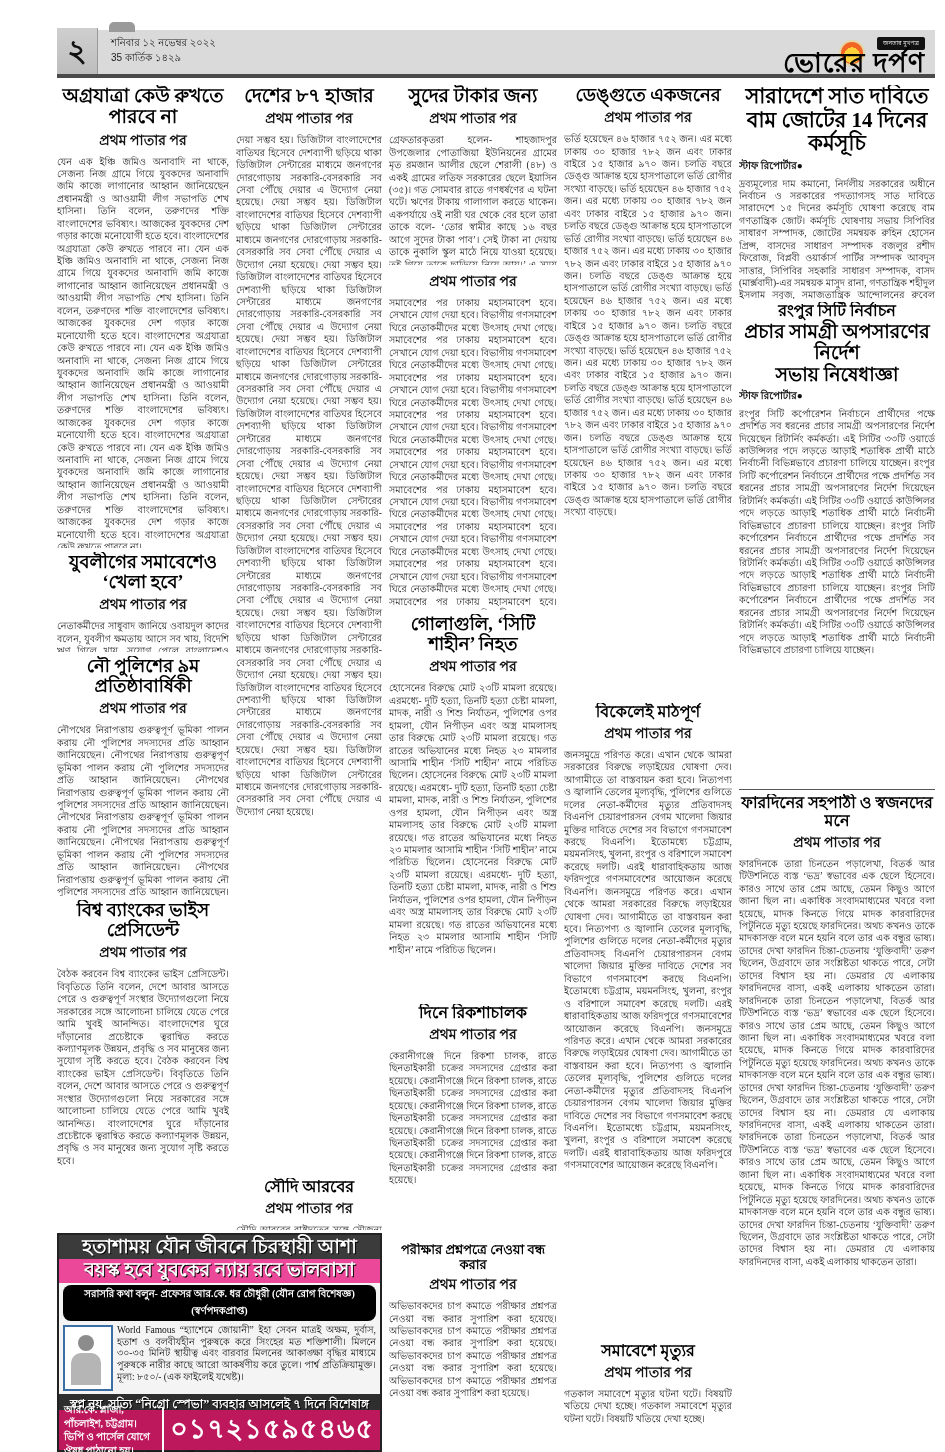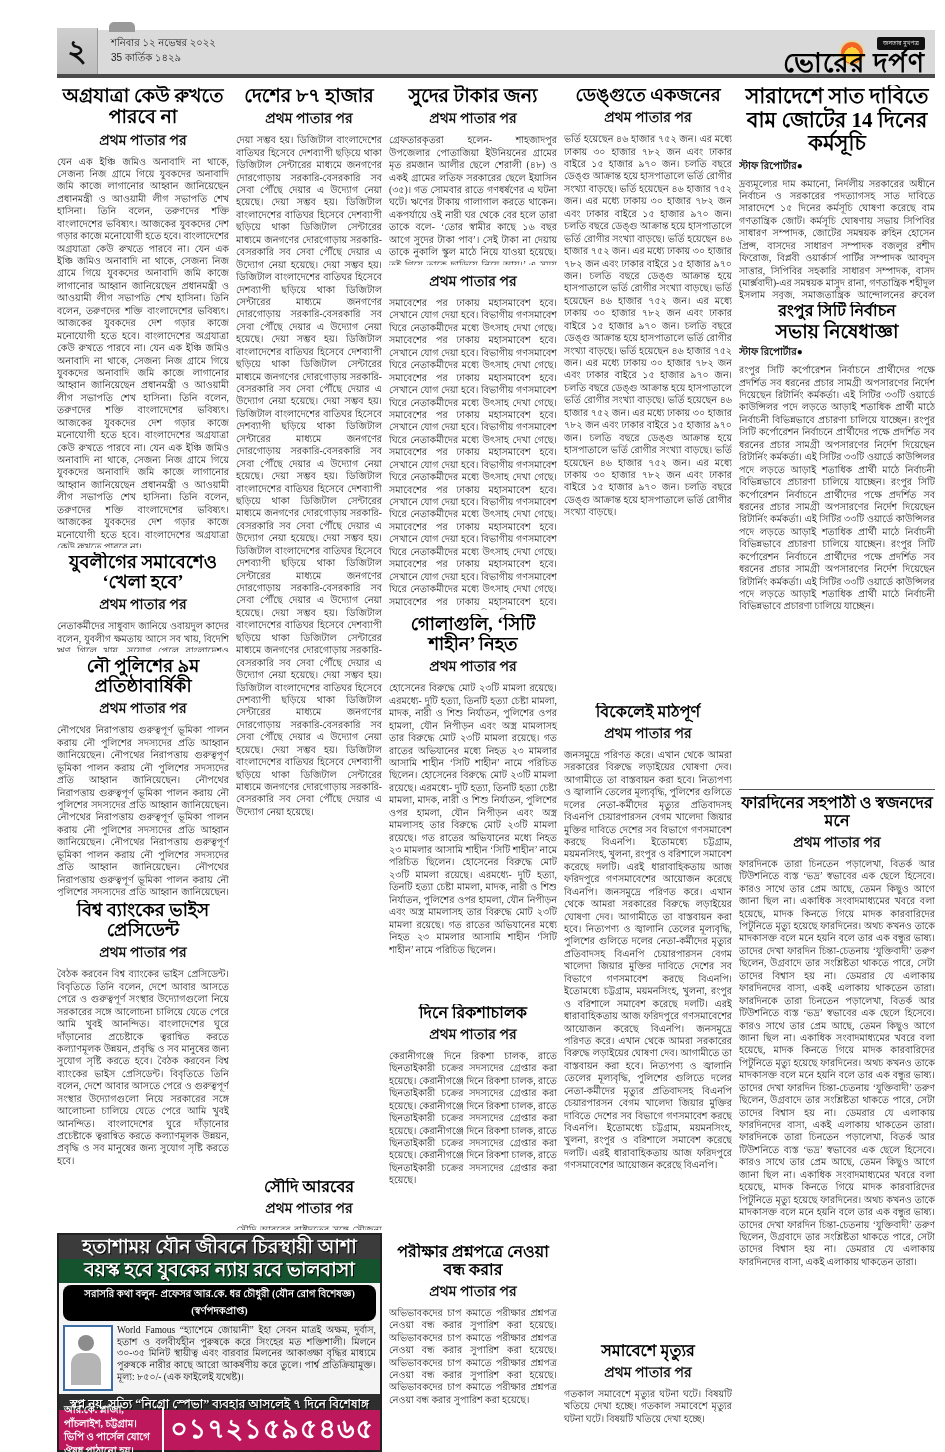--- a/index.html
+++ b/index.html
@@ -19,31 +19,31 @@
             font-size:6px;padding:1px 6px;border-radius:2px;margin-bottom:0;}
   .logo-text{position:relative;font-size:27px;font-weight:800;letter-spacing:1px;line-height:1;color:#000;}
   .sun{position:absolute;left:58px;top:-8px;width:22px;height:22px;border-radius:50%;
        background:radial-gradient(circle at 50% 60%,#ffd23a 0 45%,#f26522 46% 100%);
        box-shadow:0 0 0 2px rgba(255,210,58,.35);z-index:0;}
   .logo-text span.word{position:relative;z-index:1;}
   
   .article{position:absolute;overflow:hidden;}
   .hl{margin:0 0 1px 0;text-align:center;font-weight:bold;color:#000;line-height:1.12;}
   .hl21{font-size:21px;} .hl19{font-size:19px;} .hl18{font-size:18px;}
-  .hl16{font-size:16px;} .hl15{font-size:16px;}
+  .hl16{font-size:16px;} .hl15{font-size:13px;}
   .kicker{text-align:center;font-size:14px;font-weight:bold;margin:1px 0 3px 0;}
   .byline{font-size:10px;font-weight:bold;margin:2px 0 3px 0;}
   .body{margin:0;font-size:9.5px;line-height:1.31;text-align:justify;color:#1c1c1c;}
   .rule{position:absolute;background:#555;height:1px;}
   
   .ad{position:absolute;left:57px;top:1233px;width:325px;height:219px;border:2px solid #222;
       box-sizing:border-box;background:#f4f4f4;font-family:Liberation Serif, serif;}
   .ad-h1{background:#3b3b3b;color:#fff;text-align:center;font-weight:800;font-size:19px;
          line-height:1.15;padding:1px 2px;text-shadow:1px 1px 0 #000;}
-  .ad-h2{background:#14532d;color:#fff;text-align:center;font-weight:800;font-size:19px;
+  .ad-h2{background:#ec4899;color:#fff;text-align:center;font-weight:800;font-size:19px;
          line-height:1.15;padding:0 2px 2px 2px;text-shadow:1px 1px 0 #000;}
   .ad-consult{background:#000;color:#fff;font-size:10px;font-weight:bold;text-align:center;
               border-radius:8px;margin:2px 4px;padding:1px 2px;}
   .ad-mid{position:relative;display:flex;padding:2px 4px;}
   .ad-photo{flex:0 0 46px;height:62px;background:#fff;border:2px solid #3a6ea5;margin-right:4px;position:relative;}
   .ad-photo .head{position:absolute;left:13px;top:8px;width:16px;height:16px;border-radius:50%;background:#8c8c8c;}
   .ad-photo .torso{position:absolute;left:6px;top:26px;width:30px;height:32px;border-radius:10px 10px 0 0;background:#b5b5b5;}
   .ad-p{font-size:9.5px;line-height:1.25;text-align:justify;color:#111;}
   .ad-banner2{background:#2e2e2e;color:#fff;text-align:center;font-weight:800;font-size:12px;
               padding:1px 2px;margin:1px 0;text-shadow:1px 1px 0 #000;}
@@ -161,20 +161,21 @@
   </div>
 
   <div class="article" style="left:739px;top:85px;width:196px;height:214px">
     <h2 class="hl hl21">সারাদেশে সাত দাবিতে বাম জোটের 14 দিনের কর্মসূচি</h2>
     <div class="byline">স্টাফ রিপোর্টার●</div>
     <p class="body">দ্রব্যমূল্যের দাম কমানো, নির্দলীয় সরকারের অধীনে নির্বাচন ও সরকারের পদত্যাগসহ সাত দাবিতে সারাদেশে ১৫ দিনের কর্মসূচি ঘোষণা করেছে বাম গণতান্ত্রিক জোট। কর্মসূচি ঘোষণায় সভায় সিপিবির সাধারণ সম্পাদক, জোটের সমন্বয়ক রুহিন হোসেন প্রিন্স, বাসদের সাধারণ সম্পাদক বজলুর রশীদ ফিরোজ, বিপ্লবী ওয়ার্কার্স পার্টির সম্পাদক আবদুস সাত্তার, সিপিবির সহকারি সাধারণ সম্পাদক, বাসদ (মার্ক্সবাদী)-এর সমন্বয়ক মাসুদ রানা, গণতান্ত্রিক শহীদুল ইসলাম সবুজ, সমাজতান্ত্রিক আন্দোলনের রুবেল উপস্থিত ছিলেন।</p>
   </div>
 
   <div class="article" style="left:739px;top:302px;width:196px;height:483px">
     <h2 class="hl hl16">রংপুর সিটি নির্বাচন</h2>
+    <h2 class="hl hl19">প্রচার সামগ্রী অপসারণের নির্দেশ</h2>
     <h2 class="hl hl19">সভায় নিষেধাজ্ঞা</h2>
     <div class="byline">স্টাফ রিপোর্টার●</div>
     <p class="body">রংপুর সিটি কর্পোরেশন নির্বাচনে প্রার্থীদের পক্ষে প্রদর্শিত সব ধরনের প্রচার সামগ্রী অপসারণের নির্দেশ দিয়েছেন রিটার্নিং কর্মকর্তা। এই সিটির ৩৩টি ওয়ার্ডে কাউন্সিলর পদে লড়তে আড়াই শতাধিক প্রার্থী মাঠে নির্বাচনী বিভিন্নভাবে প্রচারণা চালিয়ে যাচ্ছেন। রংপুর সিটি কর্পোরেশন নির্বাচনে প্রার্থীদের পক্ষে প্রদর্শিত সব ধরনের প্রচার সামগ্রী অপসারণের নির্দেশ দিয়েছেন রিটার্নিং কর্মকর্তা। এই সিটির ৩৩টি ওয়ার্ডে কাউন্সিলর পদে লড়তে আড়াই শতাধিক প্রার্থী মাঠে নির্বাচনী বিভিন্নভাবে প্রচারণা চালিয়ে যাচ্ছেন। রংপুর সিটি কর্পোরেশন নির্বাচনে প্রার্থীদের পক্ষে প্রদর্শিত সব ধরনের প্রচার সামগ্রী অপসারণের নির্দেশ দিয়েছেন রিটার্নিং কর্মকর্তা। এই সিটির ৩৩টি ওয়ার্ডে কাউন্সিলর পদে লড়তে আড়াই শতাধিক প্রার্থী মাঠে নির্বাচনী বিভিন্নভাবে প্রচারণা চালিয়ে যাচ্ছেন। রংপুর সিটি কর্পোরেশন নির্বাচনে প্রার্থীদের পক্ষে প্রদর্শিত সব ধরনের প্রচার সামগ্রী অপসারণের নির্দেশ দিয়েছেন রিটার্নিং কর্মকর্তা। এই সিটির ৩৩টি ওয়ার্ডে কাউন্সিলর পদে লড়তে আড়াই শতাধিক প্রার্থী মাঠে নির্বাচনী বিভিন্নভাবে প্রচারণা চালিয়ে যাচ্ছেন।</p>
   </div>
 
   <div class="rule" style="left:739px;top:789px;width:196px"></div>
 
   <div class="article" style="left:739px;top:794px;width:196px;height:658px">
     <h2 class="hl hl16">ফারদিনের সহপাঠী ও স্বজনদের মনে</h2>
     <div class="kicker">প্রথম পাতার পর</div>

